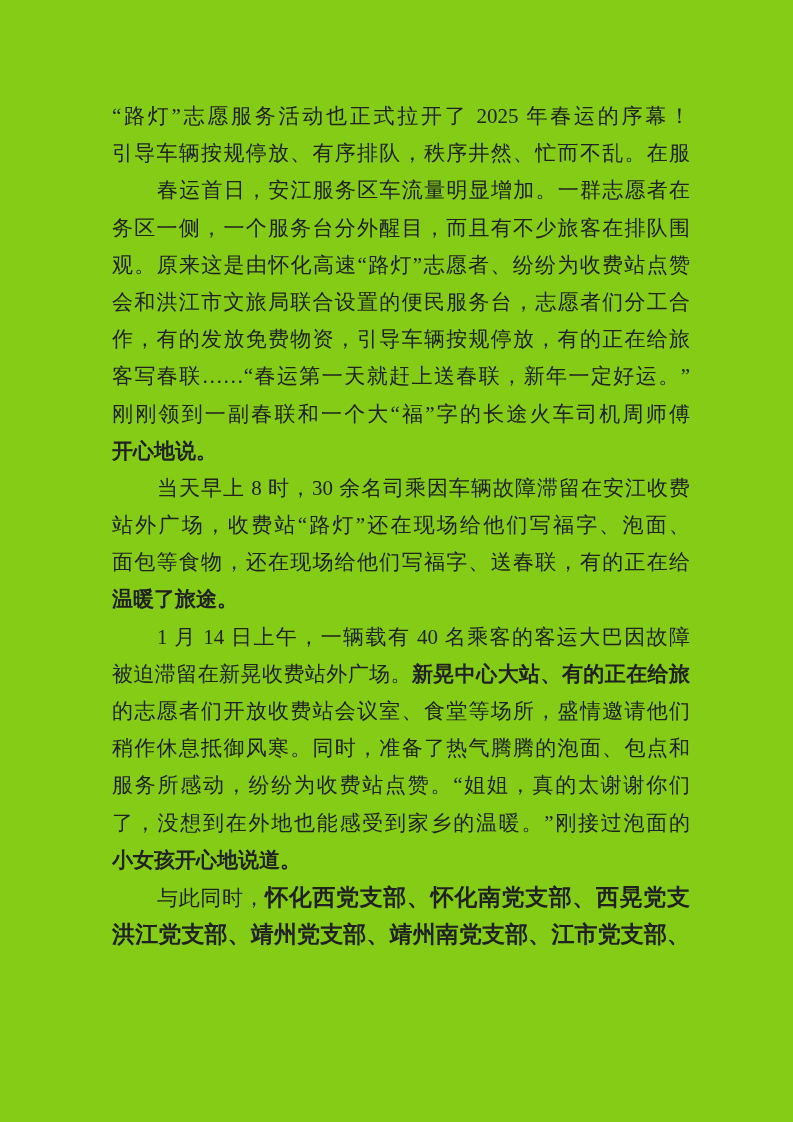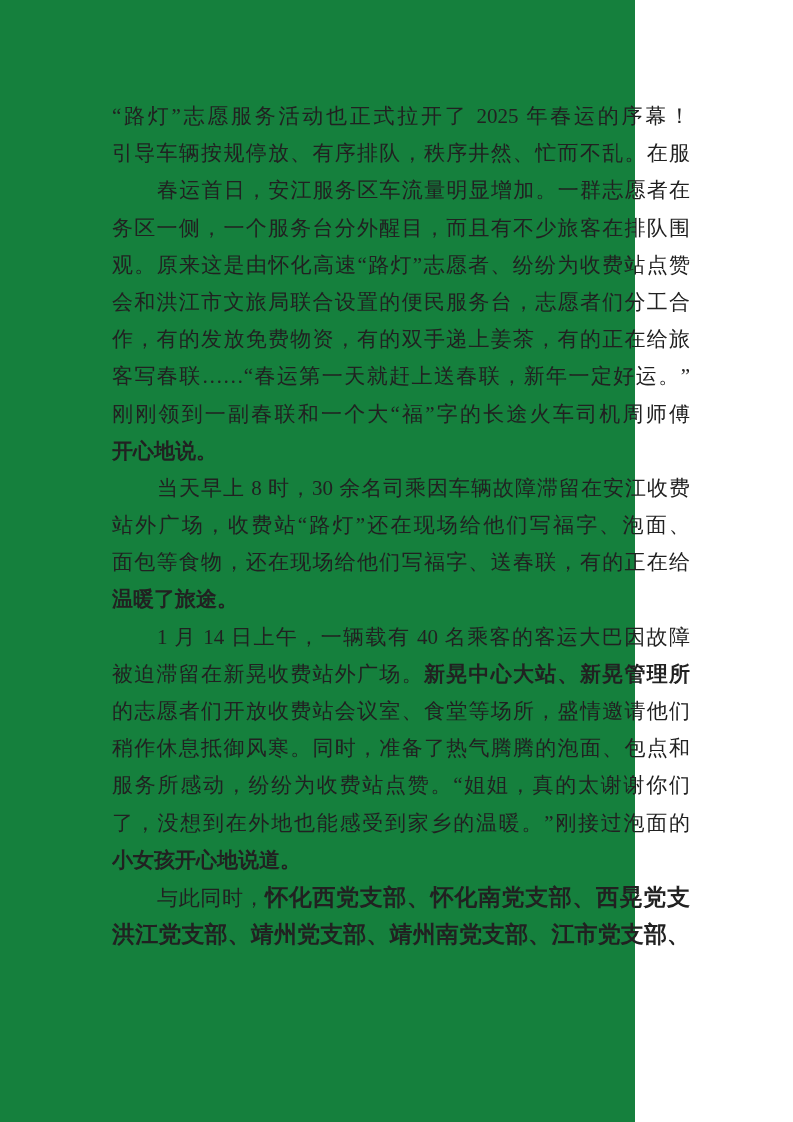--- a/index.html
+++ b/index.html
@@ -7,23 +7,23 @@
     padding: 0;
     background: #ffffff;
   }
   body {
     width: 793px;
     height: 1122px;
     overflow: hidden;
   }
   .page {
     position: relative;
-    width: 635px;
+    width: 793px;
     height: 1122px;
-    background: #15803d;
+    background: #84cc16;
   }
   .doc {
     position: absolute;
     left: 112px;
     top: 98px;
     width: 578px;
     font-family: "Liberation Serif", "DejaVu Serif", serif;
     font-size: 21px;
     color: #212121;
   }
@@ -58,34 +58,34 @@
   <div class="doc" style="color: rgb(33, 33, 33);">
       <div class="para">
         <div class="line"><span>“路灯”志愿服务活动也正式拉开了 2025 年春运的序幕！</span></div>
       </div>
       <div class="para">
         <div class="line"><span>引导车辆按规停放、有序排队，秩序井然、忙而不乱。在服</span></div>
         <div class="line ind"><span>春运首日，安江服务区车流量明显增加。一群志愿者在</span></div>
         <div class="line"><span>务区一侧，一个服务台分外醒目，而且有不少旅客在排队围</span></div>
         <div class="line"><span>观。原来这是由怀化高速“路灯”志愿者、纷纷为收费站点赞</span></div>
         <div class="line"><span>会和洪江市文旅局联合设置的便民服务台，志愿者们分工合</span></div>
-        <div class="line"><span>作，有的发放免费物资，有的双手递上姜茶，有的正在给旅</span></div>
+        <div class="line"><span>作，有的发放免费物资，引导车辆按规停放，有的正在给旅</span></div>
         <div class="line"><span>客写春联……“春运第一天就赶上送春联，新年一定好运。”</span></div>
         <div class="line"><span>刚刚领到一副春联和一个大“福”字的长途火车司机周师傅</span></div>
         <div class="line endline"><span>开心地说。</span></div>
       </div>
       <div class="para">
         <div class="line ind"><span>当天早上 8 时，30 余名司乘因车辆故障滞留在安江收费</span></div>
         <div class="line"><span>站外广场，收费站“路灯”还在现场给他们写福字、泡面、</span></div>
         <div class="line"><span>面包等食物，还在现场给他们写福字、送春联，有的正在给旅，</span></div>
         <div class="line endline"><span>温暖了旅途。</span></div>
       </div>
       <div class="para">
         <div class="line ind"><span>1 月 14 日上午，一辆载有 40 名乘客的客运大巴因故障</span></div>
-        <div class="line"><span>被迫滞留在新晃收费站外广场。</span><span class="bold">新晃中心大站、新晃管理所</span></div>
+        <div class="line"><span>被迫滞留在新晃收费站外广场。</span><span class="bold">新晃中心大站、有的正在给旅</span></div>
         <div class="line"><span>的志愿者们开放收费站会议室、食堂等场所，盛情邀请他们</span></div>
         <div class="line"><span>稍作休息抵御风寒。同时，准备了热气腾腾的泡面、包点和</span></div>
         <div class="line"><span>服务所感动，纷纷为收费站点赞。“姐姐，真的太谢谢你们</span></div>
         <div class="line"><span>了，没想到在外地也能感受到家乡的温暖。”刚接过泡面的</span></div>
         <div class="line endline"><span>小女孩开心地说道。</span></div>
       </div>
       <div class="para">
         <div class="line ind"><span>与此同时，</span><span class="bold-lg">怀化西党支部、怀化南党支部、西晃党支部、</span></div>
         <div class="line"><span class="bold-lg">洪江党支部、靖州党支部、靖州南党支部、江市党支部、芷</span></div>
       </div>

